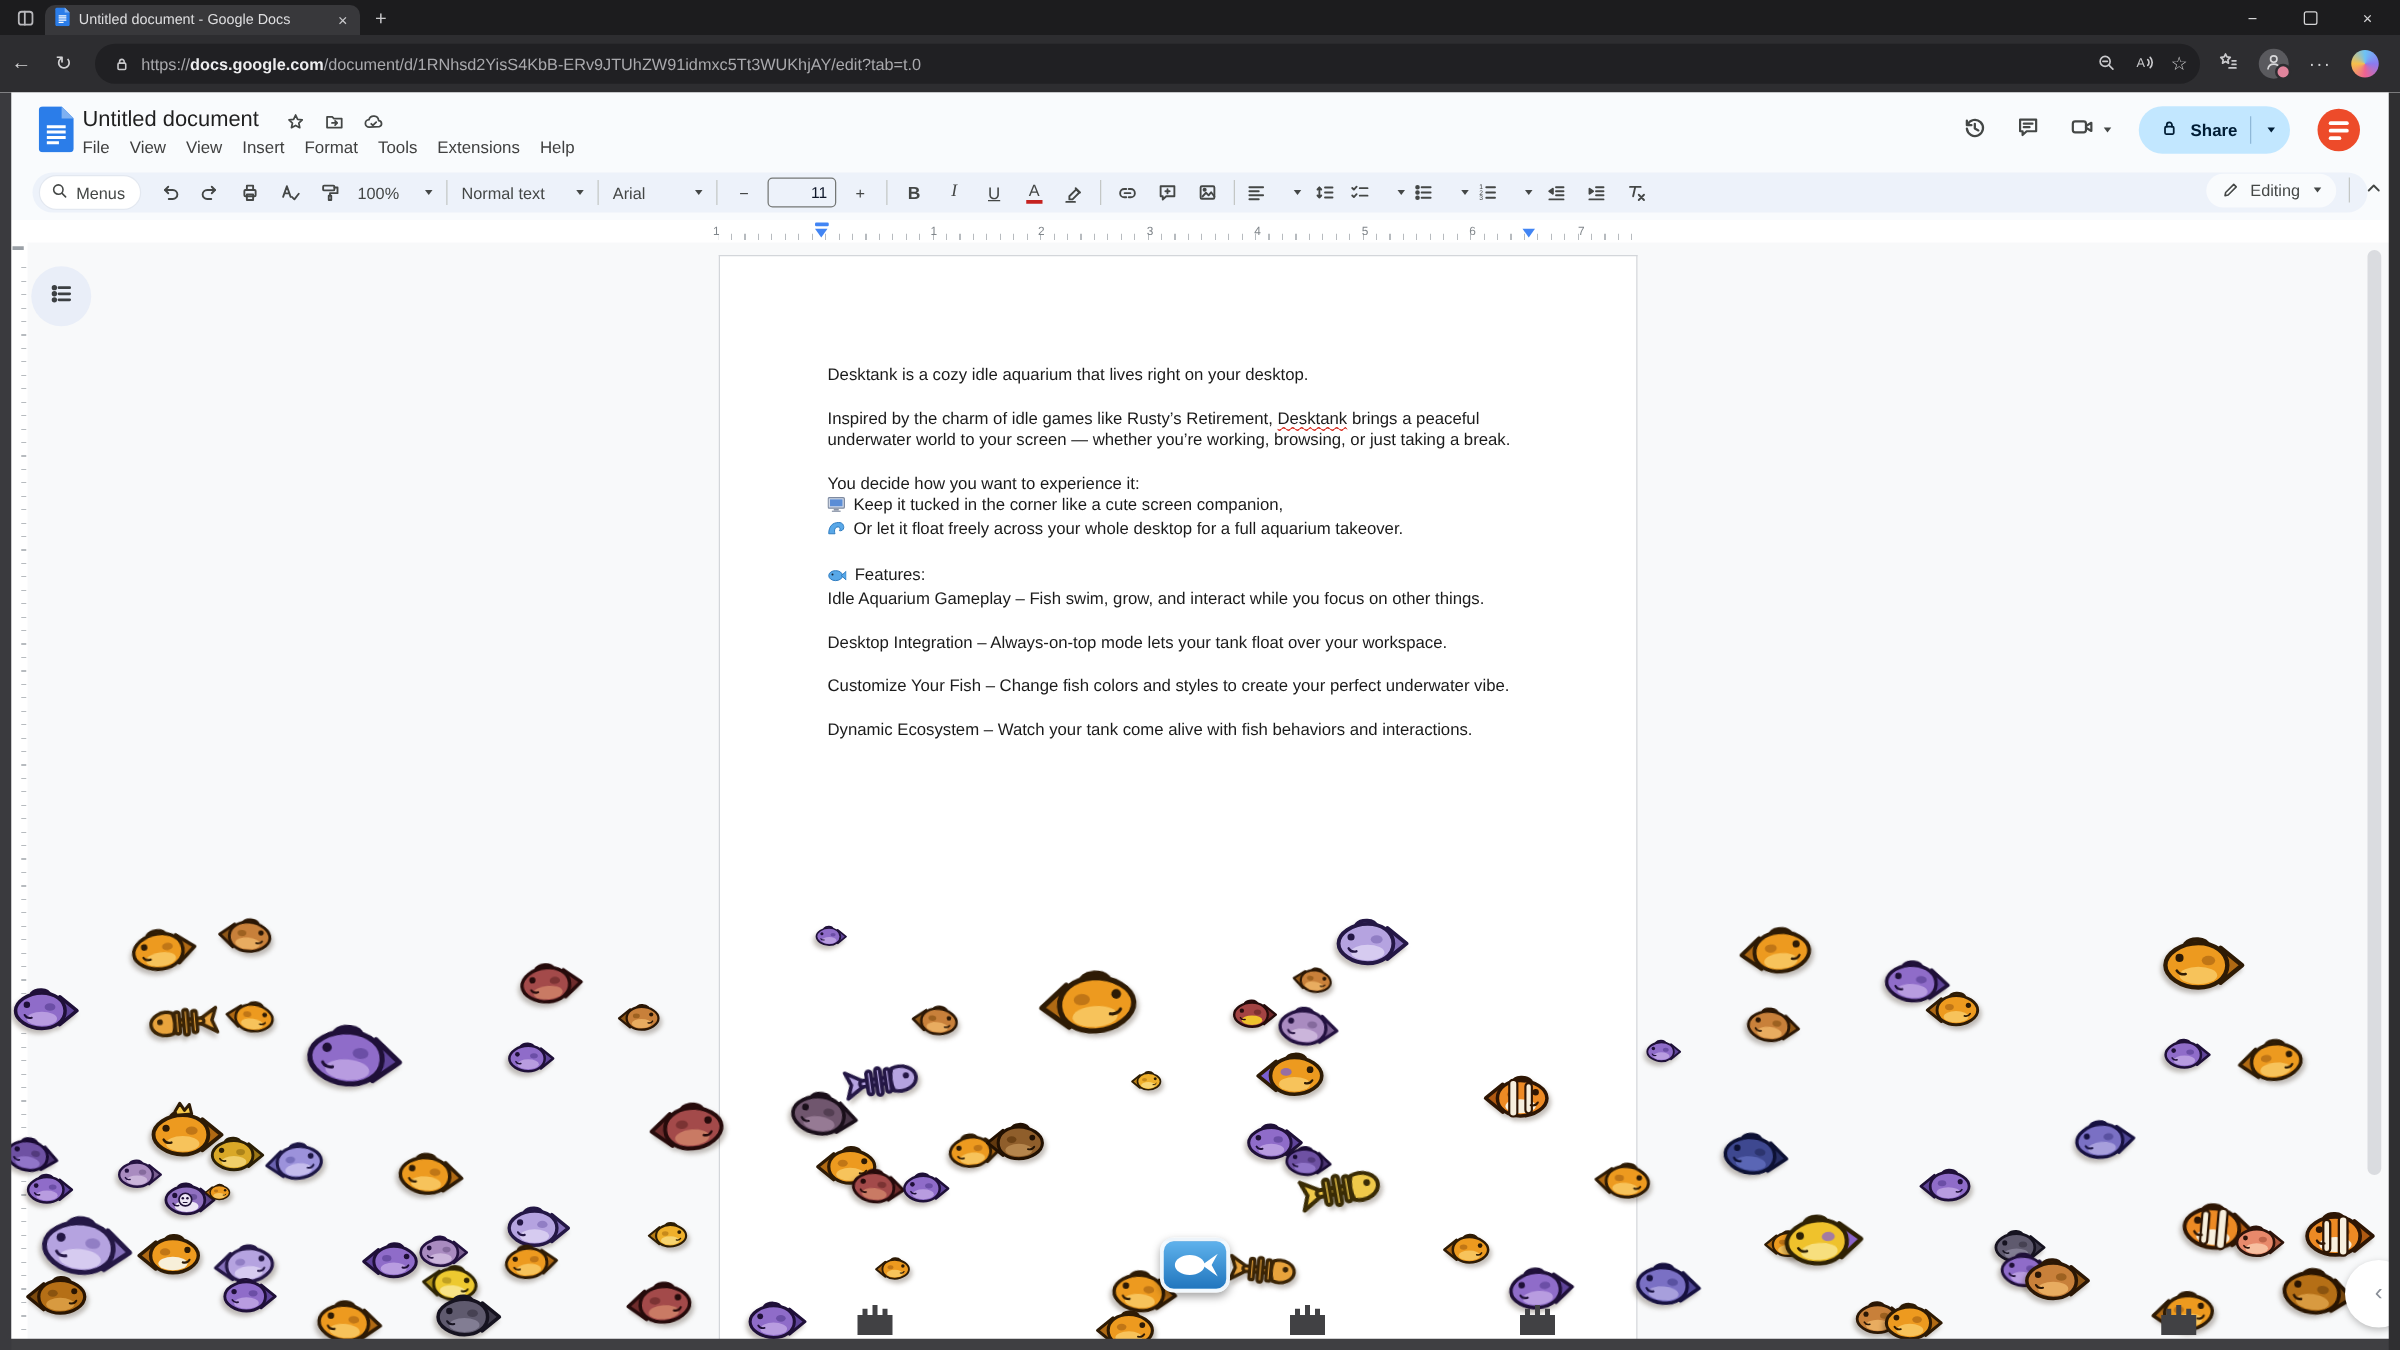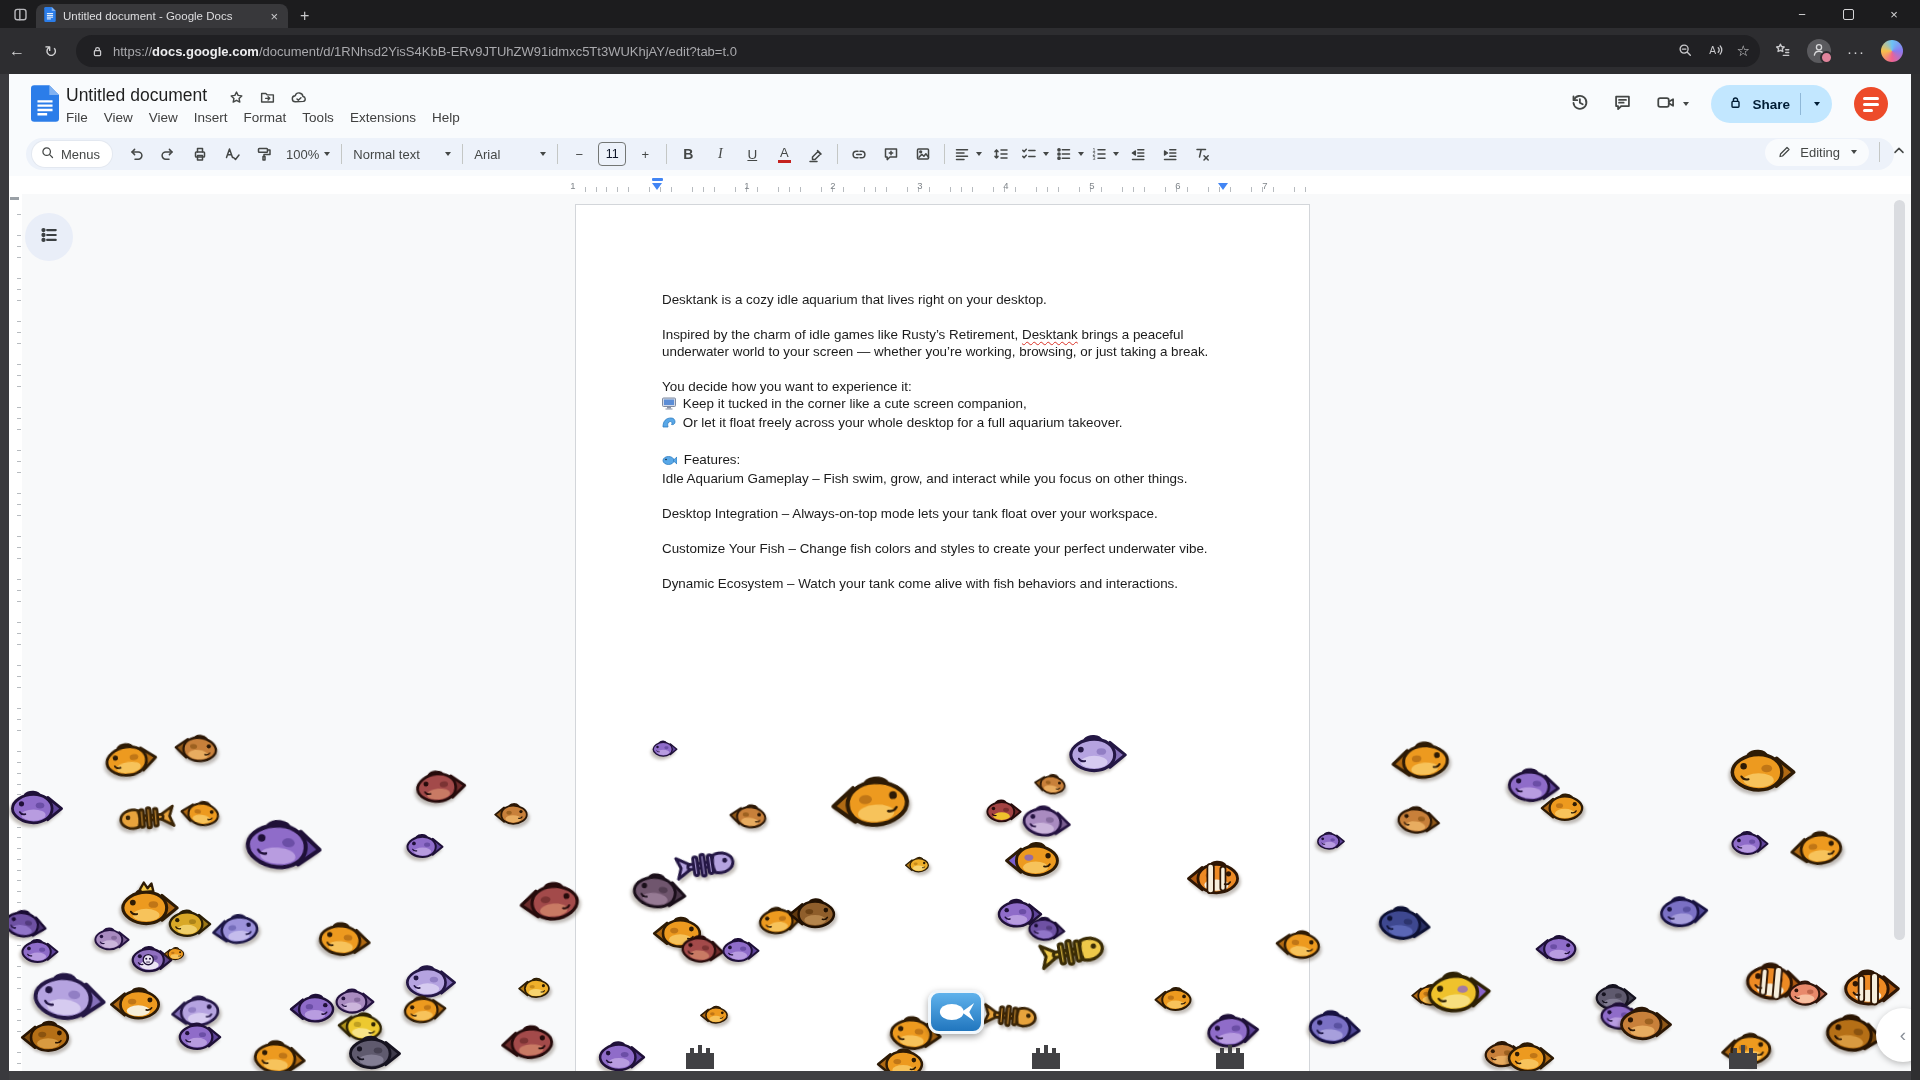--- a/index.html
+++ b/index.html
@@ -42,30 +42,30 @@
   .sharebtn .s-car{padding:0 12px 0 10px;display:flex;}
   .avatar-docs{width:34px;height:34px;border-radius:50%;background:#ed4b2a;display:flex;flex-direction:column;align-items:center;justify-content:center;gap:3px;}
   .avatar-docs i{display:block;width:16px;height:3px;background:#fff;border-radius:2px;}
   .avatar-docs i.s{width:10px;align-self:flex-start;margin-left:9px;}
   
   .dtb-wrap{position:absolute;left:0;top:136px;width:1920px;height:40px;background:#f9fbfd;}
   .dtb{position:absolute;left:26px;top:2px;width:1868px;height:32px;background:#edf2fa;border-radius:16px;
        display:flex;align-items:center;padding:0 6px;box-sizing:border-box;}
   .menuspill{display:flex;align-items:center;gap:6px;background:#fff;border-radius:14px;height:26px;padding:0 12px 0 8px;
              font-size:13px;color:#444746;margin-right:8px;box-shadow:0 0 0 1px rgba(0,0,0,.04);}
-  .tbtn{display:flex;align-items:center;justify-content:center;min-width:26px;height:26px;border-radius:4px;gap:2px;
+  .tbtn{display:flex;align-items:center;justify-content:center;min-width:26px;height:26px;border-radius:4px;gap:18px;
         font-size:13px;color:#444746;padding:0 3px;}
   .tbtn.lbl{padding:0 6px;}
   .glyphB{font-weight:bold;font-size:14px;}
   .glyphI{font-style:italic;font-family:"Liberation Serif",serif;font-size:14px;}
   .glyphU{text-decoration:underline;font-size:13.5px;}
   .tcA{display:flex;flex-direction:column;align-items:center;line-height:1;}
   .tcA b{font-weight:normal;font-size:13px;color:#444746;}
   .tcA i{display:block;width:13px;height:3px;background:#c5221f;margin-top:1px;}
-  .sizebox{width:26px;height:22px;border:1px solid #747775;border-radius:4px;display:flex;align-items:center;justify-content:center;font-size:12.5px;color:#0f172a;background:transparent;}
+  .sizebox{width:26px;height:22px;border:1px solid #747775;border-radius:4px;display:flex;align-items:center;justify-content:center;font-size:12.5px;color:#0f172a;background:transparent;padding-left:27px;}
   .tdiv{width:1px;height:20px;background:#c4c7c5;margin:0 5px;flex:0 0 auto;}
   .caret{width:0;height:0;border-left:3.6px solid transparent;border-right:3.6px solid transparent;border-top:4.2px solid #444746;margin-left:3px;}
   .dtb-right{position:absolute;right:12px;top:2px;height:28px;display:flex;align-items:center;gap:10px;}
   .editpill{display:flex;align-items:center;gap:8px;background:rgba(255,255,255,.65);border-radius:14px;height:27px;padding:0 12px;font-size:13px;color:#444746;}
   .vdiv2{width:1px;height:20px;background:#c4c7c5;}
   
   .ruler{position:absolute;left:0;top:176px;width:1920px;height:18px;background:#fff;}
   .rticks{position:absolute;left:575px;width:735px;bottom:2px;height:5px;
           background:repeating-linear-gradient(90deg,transparent 0 9.8px,#b7bbbf 9.8px 10.75px);}
   .rlabel{position:absolute;bottom:3px;transform:translateX(-50%);font-size:9.5px;color:#80868b;}

